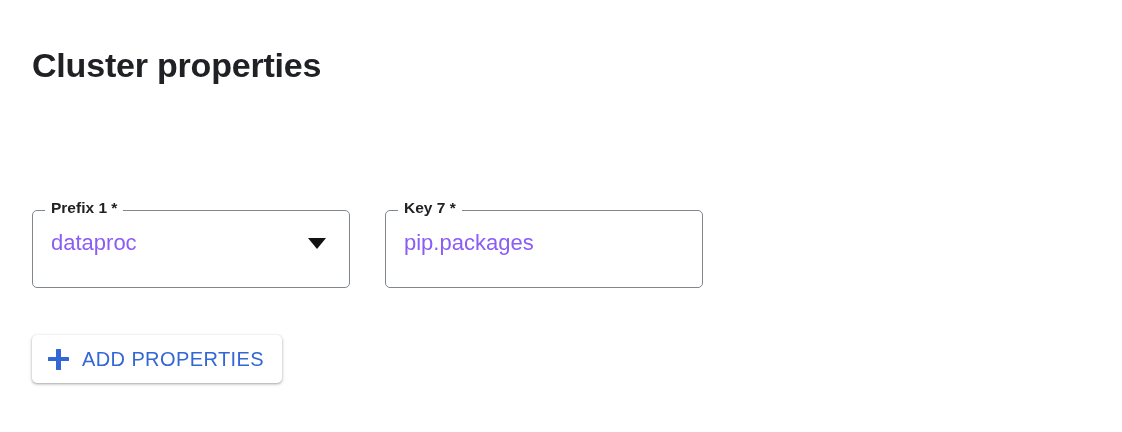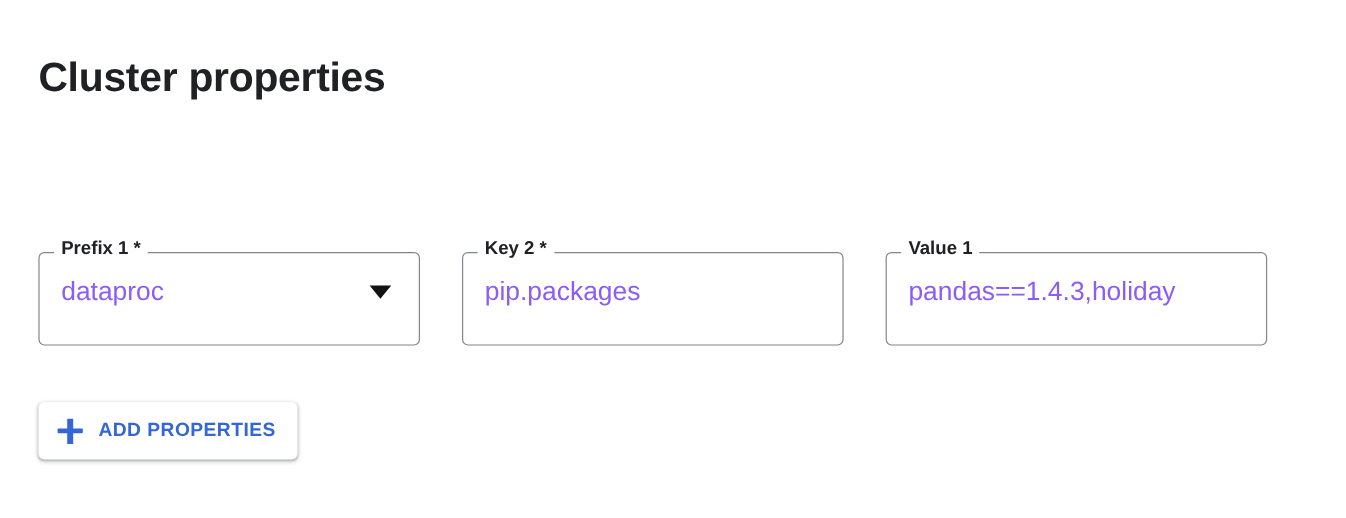--- a/index.html
+++ b/index.html
@@ -164,23 +164,23 @@
   .plus-icon::before {
     left: 0; top: 8px;
     width: 21px; height: 4.5px;
   }
   .plus-icon::after {
     top: 0; left: 8.25px;
     width: 4.5px; height: 21px;
   }
 
   .add-button-label {
-    font-size: 16px;
+    font-size: 20px;
     line-height: 20px;
-    font-weight: 700;
+    font-weight: 400;
     letter-spacing: 0.4px;
     color: #3367d6;
     white-space: nowrap;
   }
 </style>
 </head>
 <body>
 
 <div class="page">
 
@@ -193,30 +193,24 @@
       <div class="field-outline"></div>
       <div class="field-notch-mask" id="notch1" style="width: 78.3594px;"></div>
       <span class="field-label" id="label1">Prefix 1 *</span>
       <span class="field-value">dataproc</span>
       <span class="select-arrow"></span>
     </div>
 
     <div class="field f2">
       <div class="field-outline"></div>
       <div class="field-notch-mask" id="notch2" style="width: 63.7031px;"></div>
-      <span class="field-label" id="label2">Key 2 *</span>
+      <span class="field-label" id="label2">Key 7 *</span>
       <span class="field-value no-trailing-space">pip.packages</span>
     </div>
 
-    <div class="field f3">
-      <div class="field-outline"></div>
-      <div class="field-notch-mask" id="notch3" style="width: 65.4375px;"></div>
-      <span class="field-label" id="label3">Value 1</span>
-      <span class="field-value no-trailing-space">pandas==1.4.3,holiday</span>
-    </div>
 
   </div>
 
   <button class="add-button">
     <span class="plus-icon"></span>
     <span class="add-button-label">ADD PROPERTIES</span>
   </button>
 
 </div>
 

